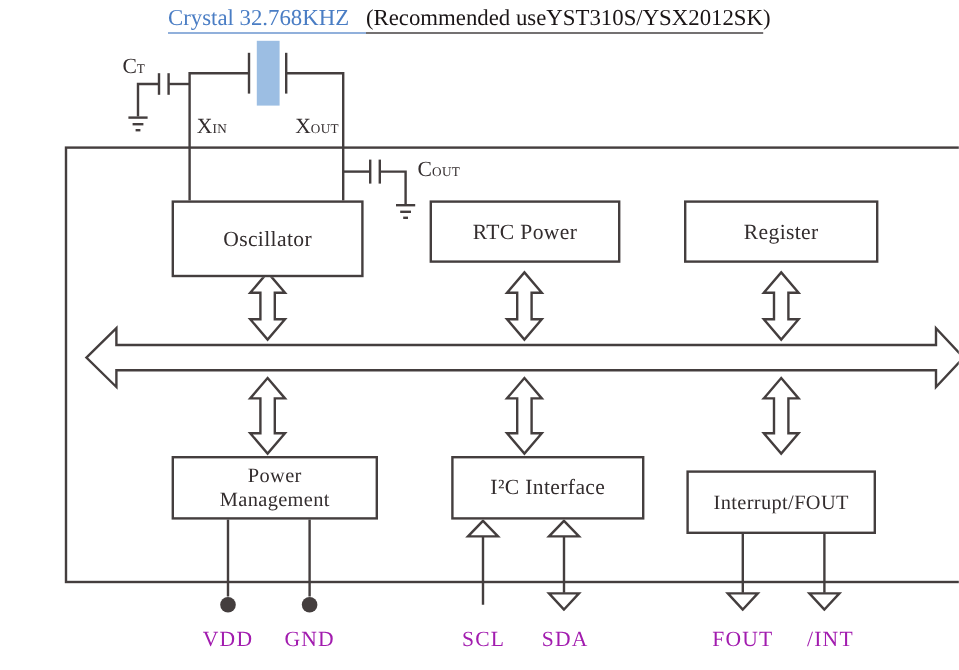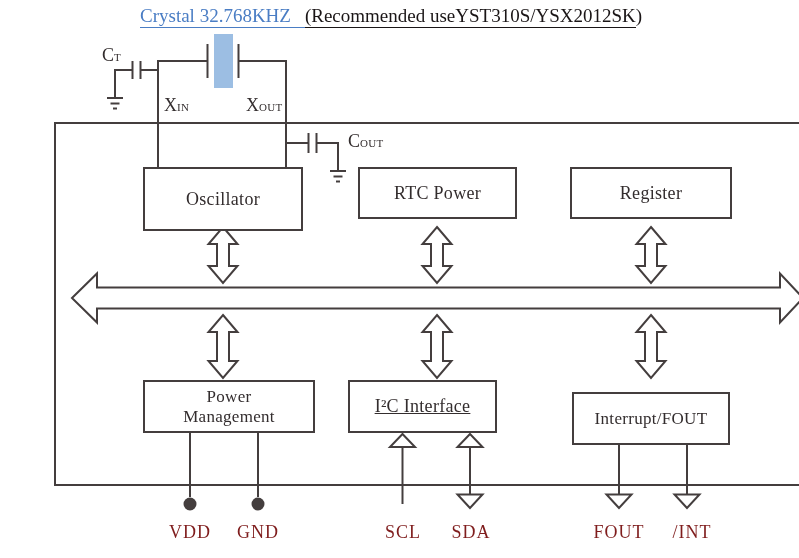--- a/index.html
+++ b/index.html
@@ -19,33 +19,33 @@
   .block{
     position:absolute;box-sizing:border-box;background:#ffffff;
     border:2px solid #443e3e;display:flex;flex-direction:column;
     align-items:center;justify-content:center;text-align:center;
     font-size:18px;color:#332d2e;line-height:1.12;letter-spacing:.3px;
   }
   .blk-oscillator{left:103px;top:167px;width:160px;height:64px;}
   .blk-rtc{left:318px;top:167px;width:159px;height:52px;}
   .blk-register{left:530px;top:167px;width:162px;height:52px;text-align:right;}
   .blk-power{left:103px;top:380px;width:172px;height:53px;font-size:17px;justify-content:center;}
-  .blk-i2c{left:308px;top:380px;width:149px;height:53px;text-decoration:underline;}
+  .blk-i2c{left:336px;top:380px;width:161px;height:53px;}
   .blk-int{left:532px;top:392px;width:158px;height:53px;font-size:17px;}
   
   .clabel{position:absolute;font-size:18px;white-space:nowrap;}
   .clabel .sub{font-size:11px;letter-spacing:.3px;}
   .lbl-ct{left:62px;top:45px;}
   .lbl-xin{left:124px;top:95px;}
   .lbl-xout{left:206px;top:95px;text-align:right;}
   .lbl-cout{left:308px;top:131px;}
   
   .pin-label{
     position:absolute;top:522px;transform:translateX(-50%);
-    font-size:18px;letter-spacing:1px;white-space:nowrap;color:#7f1d1d;
+    font-size:18px;letter-spacing:1px;white-space:nowrap;color:#a21caf;
   }
   .pl-vdd{left:150px;} .pl-gnd{left:218px;} .pl-scl{left:363px;}
   .pl-sda{left:431px;} .pl-fout{left:579px;} .pl-int{left:652px;}
 </style>
 </head>
 <body>
 
 <div id="canvas">
 
   <svg id="diagram-svg" viewBox="0 0 799 558" xmlns="http://www.w3.org/2000/svg">

